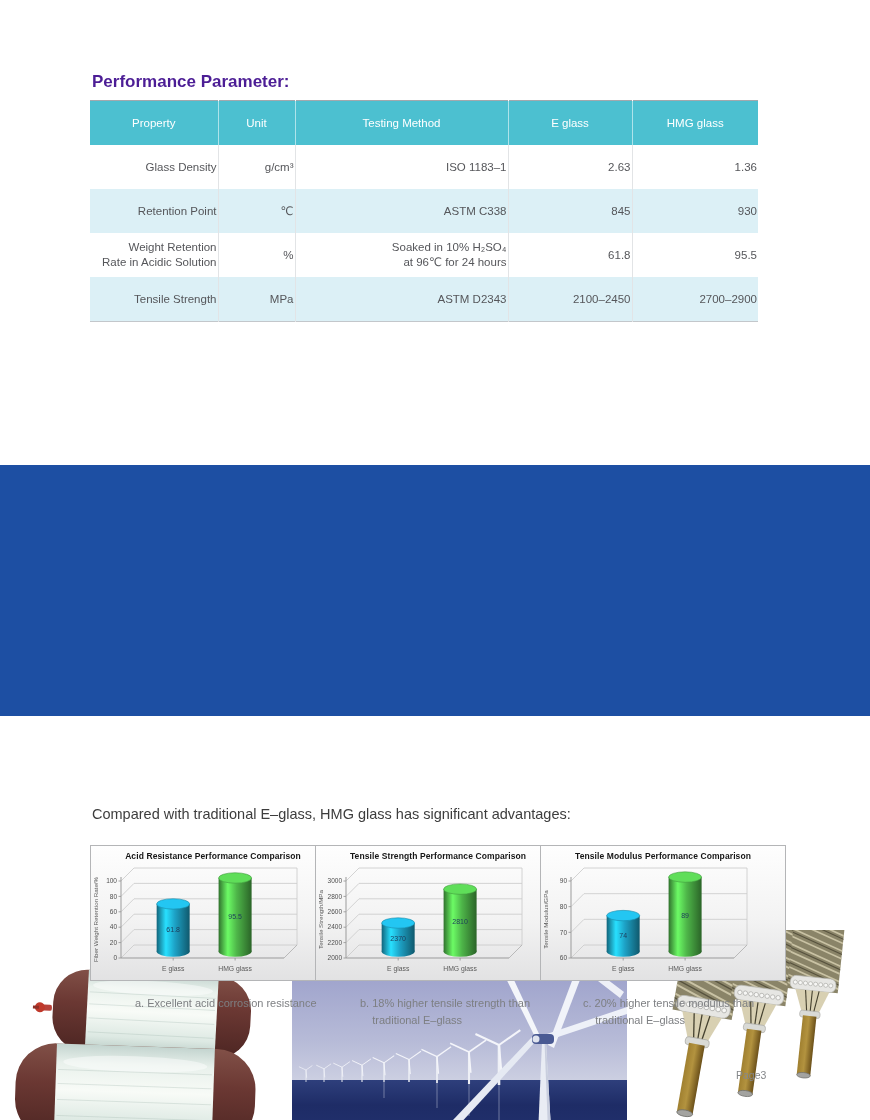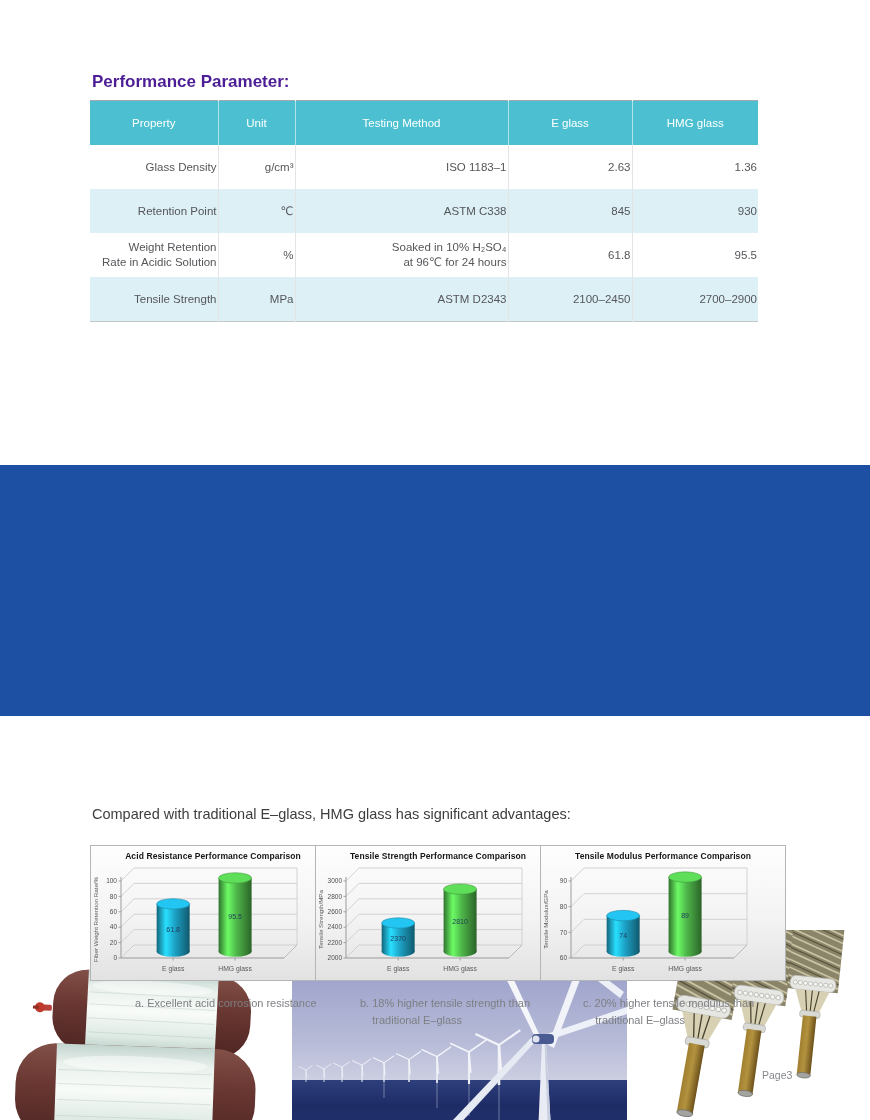--- a/index.html
+++ b/index.html
@@ -32,21 +32,21 @@
   .chart-title{text-align:center;font-size:8.5px;font-weight:700;color:#161616;padding-top:5px;letter-spacing:.1px;}
   .chart-canvas{position:absolute;left:0;top:16px;width:216px;height:116px;}
   .tick{font-size:6.5px;fill:#4e4e4e;font-family:"Liberation Sans",sans-serif;}
   .cat{font-size:6.8px;fill:#5a5a5a;font-family:"Liberation Sans",sans-serif;}
   .val{font-size:7px;fill:#1d3c5a;font-family:"Liberation Sans",sans-serif;}
   .ylab{font-size:6.2px;fill:#5a5a5a;font-family:"Liberation Sans",sans-serif;}
 
   .caption{position:absolute;top:995px;font-size:11px;color:#7d7f82;white-space:pre-wrap;line-height:1.55;margin-left:40px;}
   #caption-0{left:95px;} #caption-1{left:320px;} #caption-2{left:543px;}
 
-  .page-number{position:absolute;left:736px;top:1069px;font-size:10.5px;color:#85878a;margin-left:26px;}
+  .page-number{position:absolute;left:736px;top:1069px;font-size:10.5px;color:#85878a;}
 </style>
 </head>
 <body>
 
 <div class="page">
 
   <div class="page-title">Performance Parameter:</div>
 
   <table class="perf-table">
     <colgroup>

